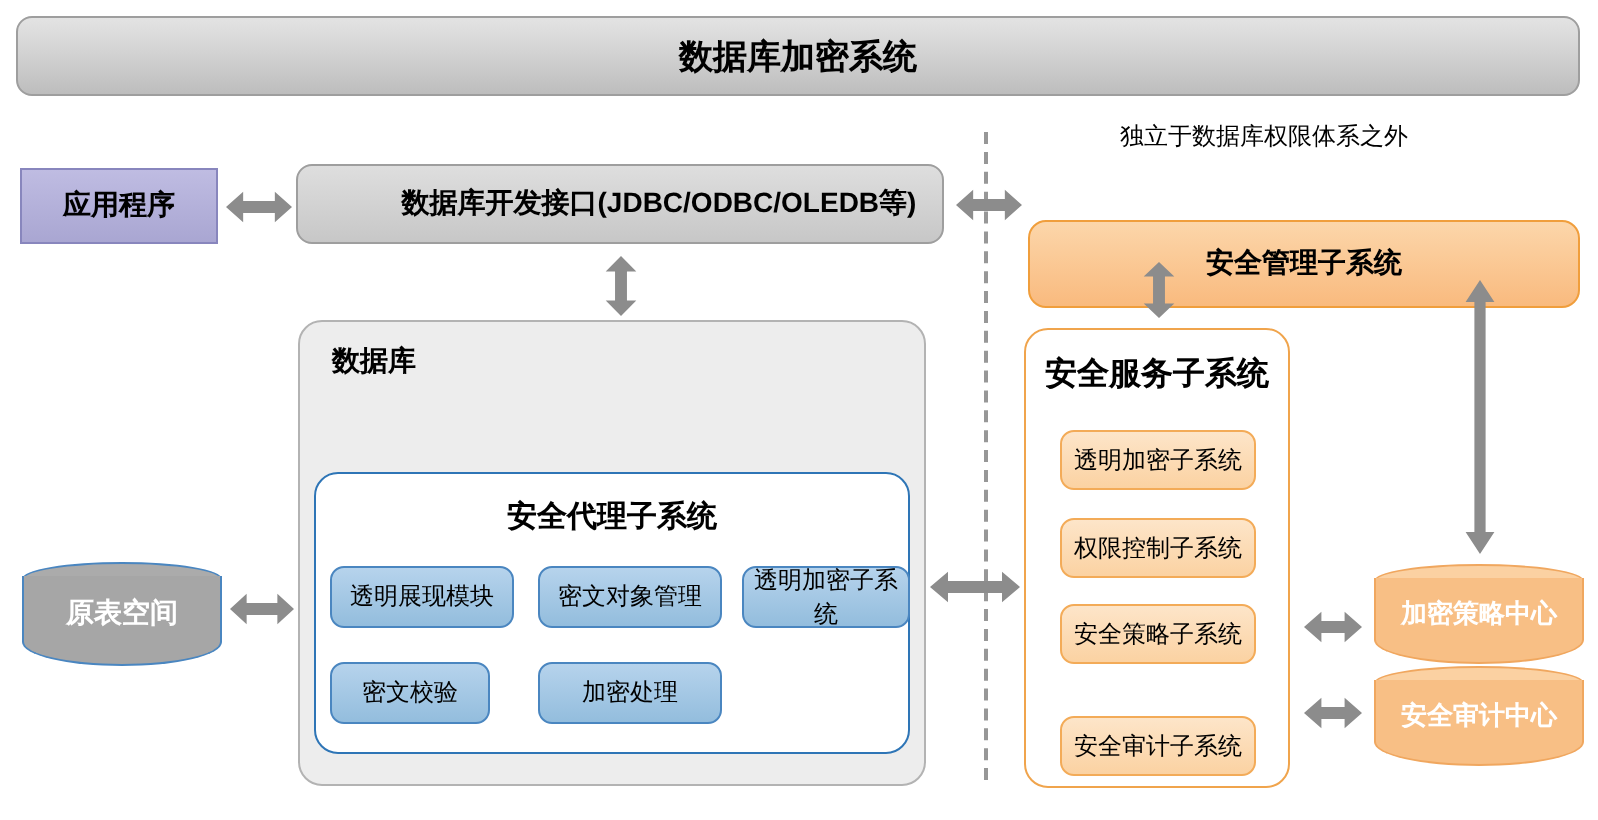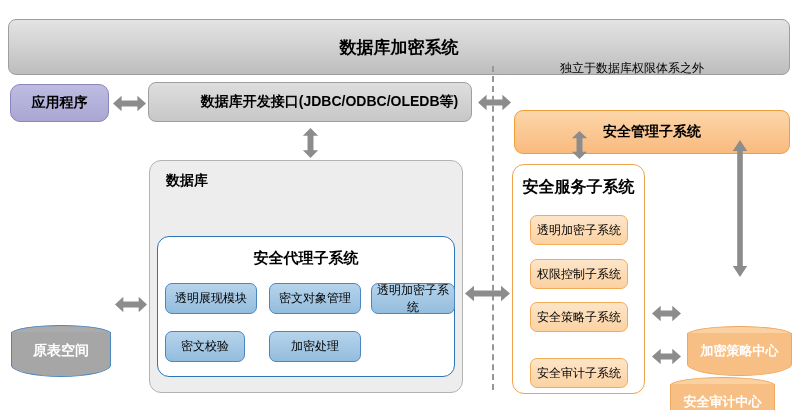--- a/index.html
+++ b/index.html
@@ -5,29 +5,29 @@
   html,body{margin:0;padding:0;background:#fff;}
   #stage{
     position:relative;width:799px;height:410px;background:#fff;overflow:hidden;
     font-family:"Liberation Sans","DejaVu Sans",sans-serif;color:#000;
   }
   .abs{position:absolute;box-sizing:border-box;text-align:center;}
   .center{display:flex;align-items:center;justify-content:center;text-align:center;}
 
   
   .banner{
-    left:8px;top:19px;width:782px;height:56px;border-radius:8px;
+    left:8px;top:8px;width:782px;height:40px;border-radius:8px;
     background:linear-gradient(180deg,#e3e3e3 0%,#d3d3d3 45%,#bdbdbd 100%);
     border:1px solid #9e9e9e;font-size:17px;font-weight:bold;
   }
   .annotation{left:560px;top:60px;width:185px;height:16px;font-size:12px;text-align:left;}
 
   
   .app-box{
-    left:10px;top:84px;width:99px;height:38px;border-radius:10px;
+    left:10px;top:84px;width:99px;height:38px;border-radius:0;
     background:linear-gradient(180deg,#bfbce2 0%,#a9a6d2 100%);
     border:1px solid #8886bd;font-size:14px;font-weight:bold;
   }
   .api-box{
     left:148px;top:82px;width:324px;height:40px;border-radius:8px;
     background:linear-gradient(180deg,#dedede 0%,#c7c7c7 100%);
     border:1px solid #9e9e9e;font-size:14px;font-weight:bold;padding-left:39px;
   }
   .mgmt-box{
     left:514px;top:82px;width:276px;height:44px;border-radius:9px;
@@ -54,32 +54,32 @@
     background:linear-gradient(180deg,#b6d3ec 0%,#93bddd 100%);
     border:1px solid #4a86c0;
   }
   .m1{left:165px;top:283px;width:92px;}
   .m2{left:269px;top:283px;width:92px;}
   .m3{left:371px;top:283px;width:84px;}
   .m4{left:165px;top:331px;width:80px;}
   .m5{left:269px;top:331px;width:92px;}
 
   
-  .cyl{position:absolute;margin-top:44px;}
+  .cyl{position:absolute;}
   .cyl .body{position:absolute;left:0;right:0;top:7px;bottom:0;border-radius:0 0 50% 50%/0 0 12px 12px;}
   .cyl .rim{position:absolute;left:0;right:0;top:0;height:15px;border-radius:50%;}
   .cyl .txt{position:absolute;left:0;right:0;top:0;bottom:0;display:flex;align-items:center;justify-content:center;
             font-weight:bold;color:#fff;z-index:2;}
   .cyl-gray{left:11px;top:281px;width:100px;height:52px;font-size:14px;}
   .cyl-gray .body{background:#a6a6a6;border:1.5px solid #4a86c0;border-top:none;}
   .cyl-gray .rim{background:#ababab;border:1.5px solid #4a86c0;}
   .cyl-orange .body{background:#f8bf85;border:1px solid #f0a75f;border-top:none;}
   .cyl-orange .rim{background:#fbd1a2;border:1px solid #f0a75f;}
   .cyl-o1{left:687px;top:282px;width:105px;height:50px;font-size:13px;}
-  .cyl-o2{left:670px;top:333px;width:105px;height:50px;font-size:13px;}
+  .cyl-o2{left:687px;top:333px;width:105px;height:50px;font-size:13px;}
 
   
   .service-box{
     left:512px;top:164px;width:133px;height:230px;border-radius:12px;
     background:#fff;border:1.5px solid #f0a44c;
   }
   .service-title{left:512px;top:176px;width:133px;height:22px;font-size:16px;font-weight:bold;}
   .svc-item{
     left:530px;width:98px;height:30px;border-radius:7px;font-size:12px;
     background:linear-gradient(180deg,#fde5c9 0%,#fbd2a2 100%);

